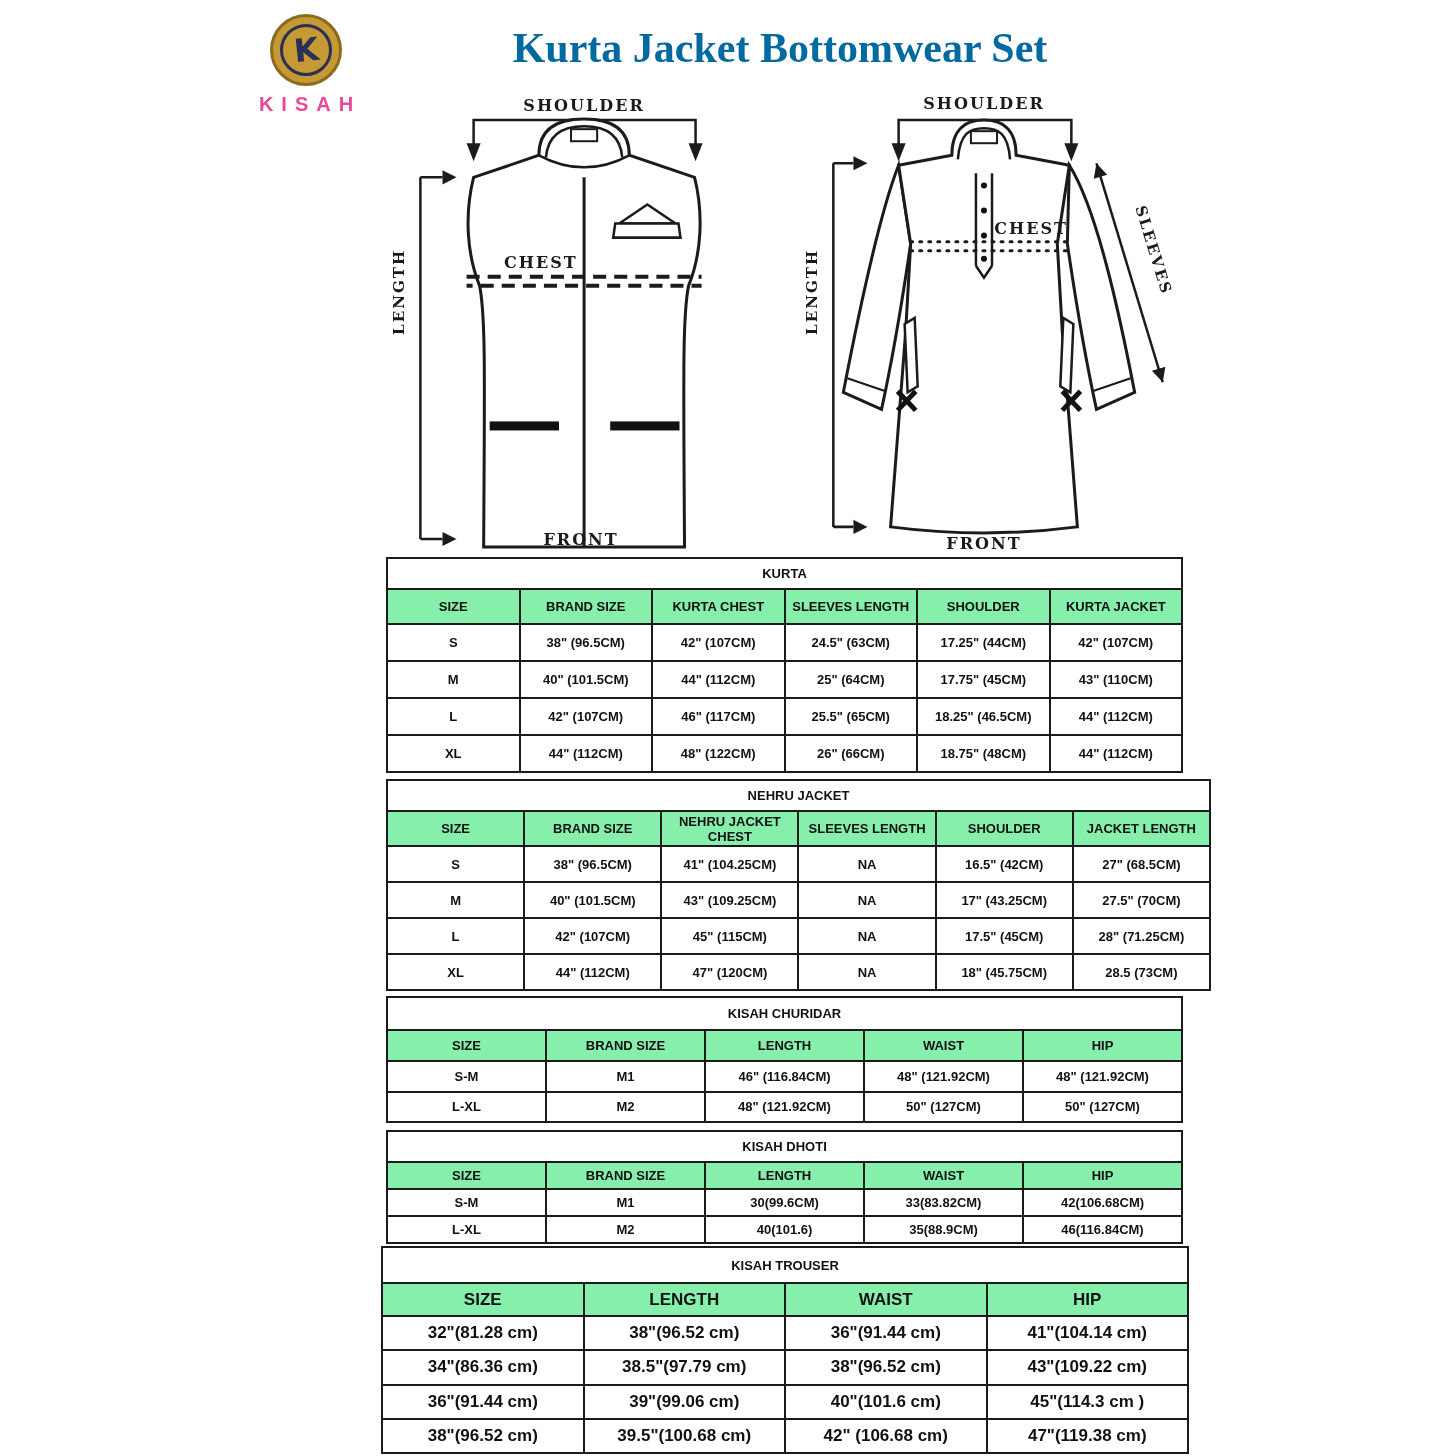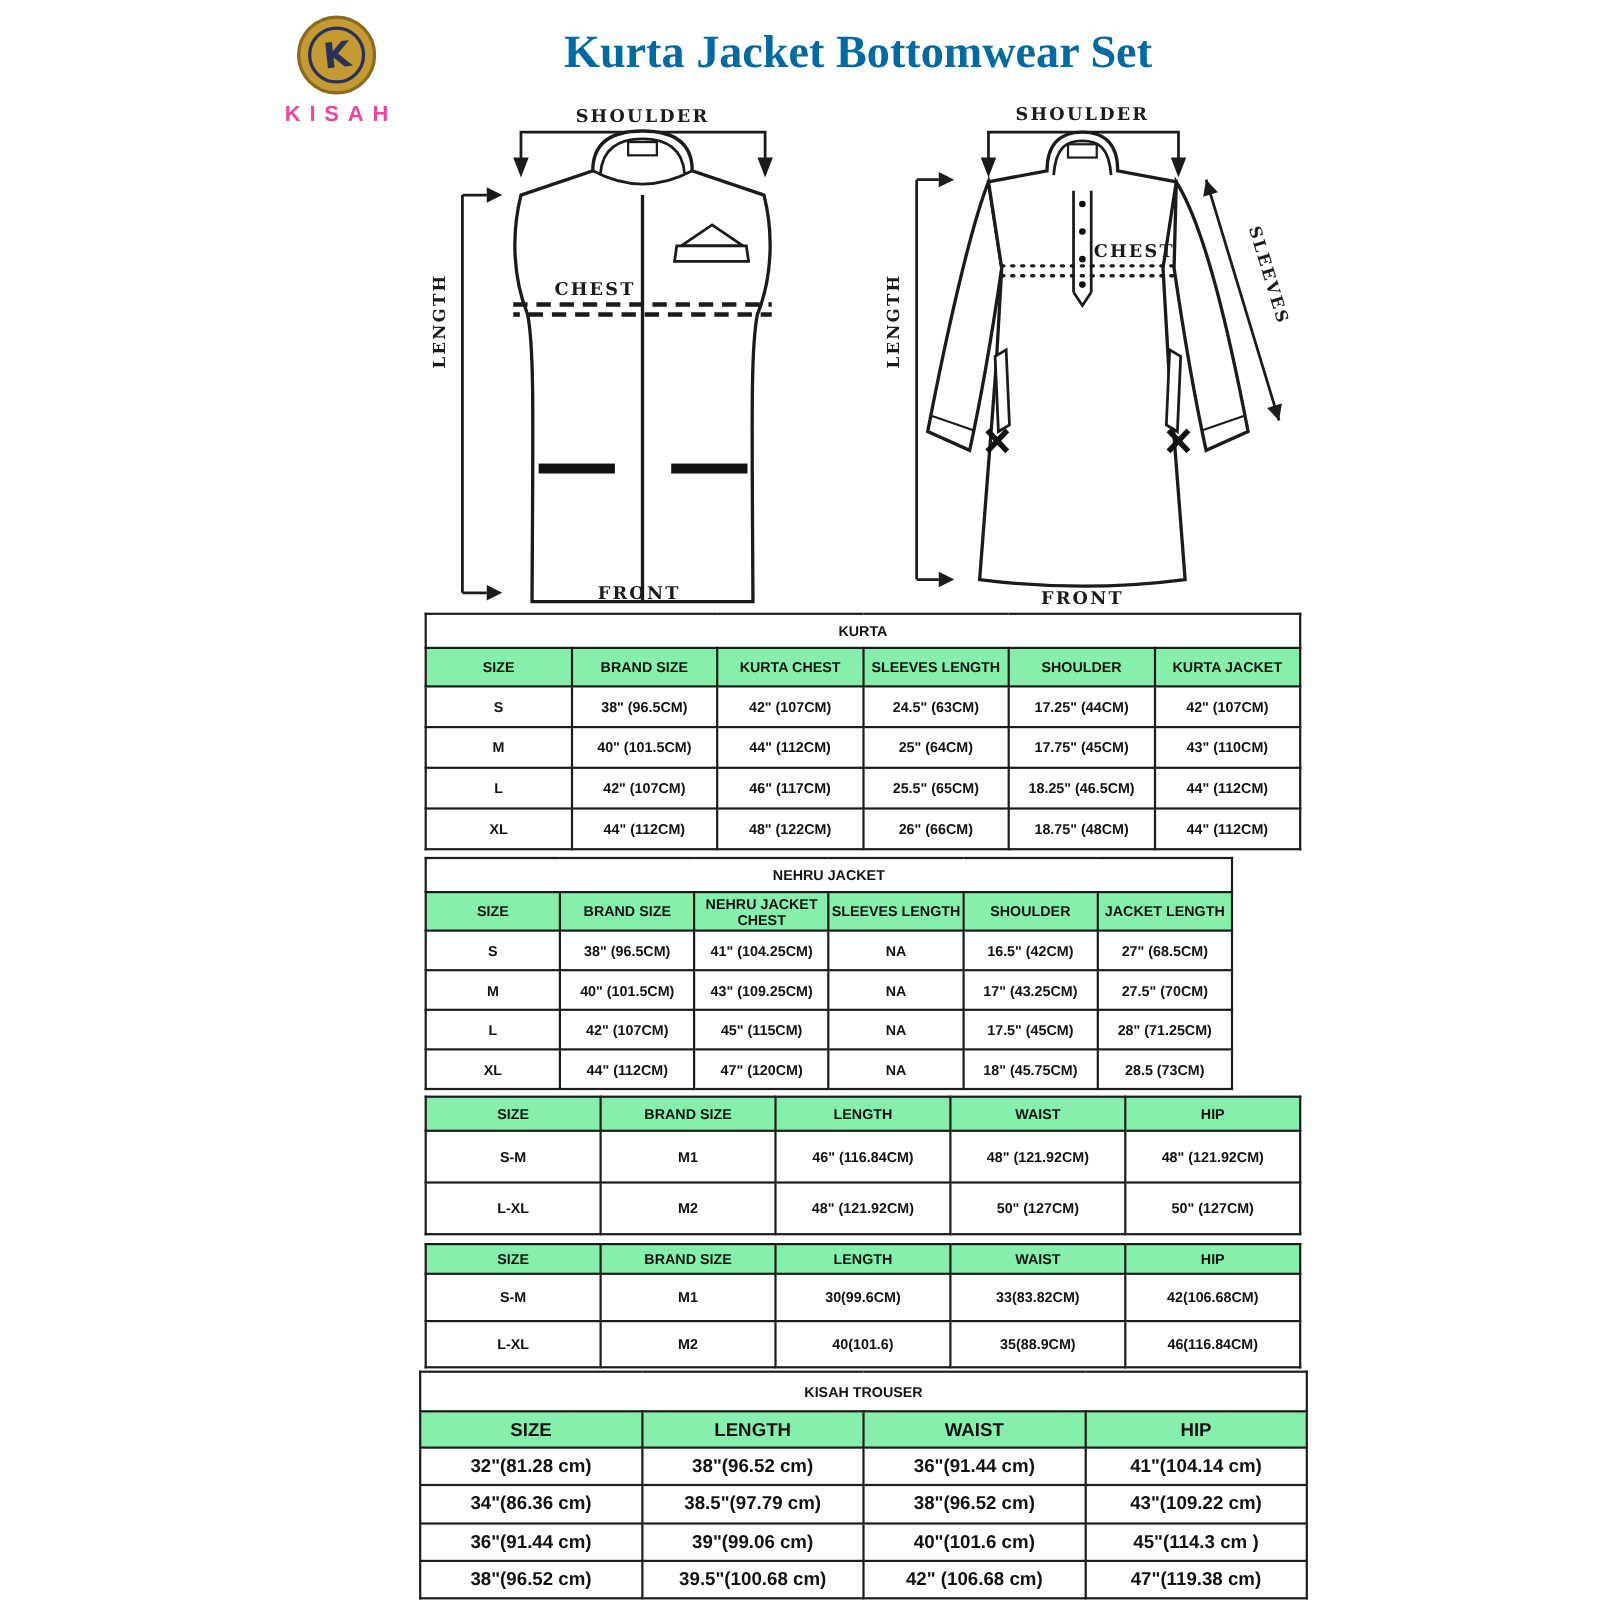--- a/index.html
+++ b/index.html
@@ -18,21 +18,21 @@
   .main-title{position:absolute;left:430px;top:24px;width:700px;text-align:center;
         font-family:"Liberation Serif",serif;font-weight:bold;font-size:42px;color:#0369a1;}
   
   .diagram{position:absolute;}
   .d-vest{left:388px;top:93px;width:352px;height:462px;}
   .d-kurta{left:793px;top:93px;width:392px;height:462px;}
   svg text{font-family:"DejaVu Serif",serif;font-weight:bold;fill:#1b1b1b;}
   
   .tblwrap{position:absolute;}
   .tw0{left:386px;top:557px;width:797px;height:216px;}
-  .tw1{left:386px;top:779px;width:735px;height:212px;}
+  .tw1{left:386px;top:779px;width:825px;height:212px;}
   .tw2{left:386px;top:996px;width:797px;height:127px;}
   .tw3{left:386px;top:1130px;width:797px;height:114px;}
   .tw4{left:381px;top:1246px;width:808px;height:208px;}
   .tblwrap table{border-collapse:collapse;width:100%;height:100%;table-layout:fixed;
         border:2px solid #1b1b1b;}
   .tblwrap td{border:2px solid #1b1b1b;text-align:center;vertical-align:middle;padding:0;
         font-weight:bold;color:#111;}
   .tbl-title{background:#fff;}
   .tbl-head{background:#86efac;}
   .tw0 td,.tw1 td{font-size:13px;}
@@ -228,20 +228,23 @@
             <td class="tbl-cell">NA</td>
             <td class="tbl-cell">18" (45.75CM)</td>
             <td class="tbl-cell">28.5 (73CM)</td>
           </tr>
         </tbody>
       </table>
     </div>
   <div class="tblwrap tw2">
       <table>
         <tbody>
+          <tr class="title">
+            <td colspan="5" class="tbl-title">KISAH CHURIDAR</td>
+          </tr>
           <tr class="head">
             <td class="tbl-head">SIZE</td>
             <td class="tbl-head">BRAND SIZE</td>
             <td class="tbl-head">LENGTH</td>
             <td class="tbl-head">WAIST</td>
             <td class="tbl-head">HIP</td>
           </tr>
           <tr>
             <td class="tbl-cell">S-M</td>
             <td class="tbl-cell">M1</td>
@@ -255,20 +258,23 @@
             <td class="tbl-cell">48" (121.92CM)</td>
             <td class="tbl-cell">50" (127CM)</td>
             <td class="tbl-cell">50" (127CM)</td>
           </tr>
         </tbody>
       </table>
     </div>
   <div class="tblwrap tw3">
       <table>
         <tbody>
+          <tr class="title">
+            <td colspan="5" class="tbl-title">KISAH DHOTI</td>
+          </tr>
           <tr class="head">
             <td class="tbl-head">SIZE</td>
             <td class="tbl-head">BRAND SIZE</td>
             <td class="tbl-head">LENGTH</td>
             <td class="tbl-head">WAIST</td>
             <td class="tbl-head">HIP</td>
           </tr>
           <tr>
             <td class="tbl-cell">S-M</td>
             <td class="tbl-cell">M1</td>

